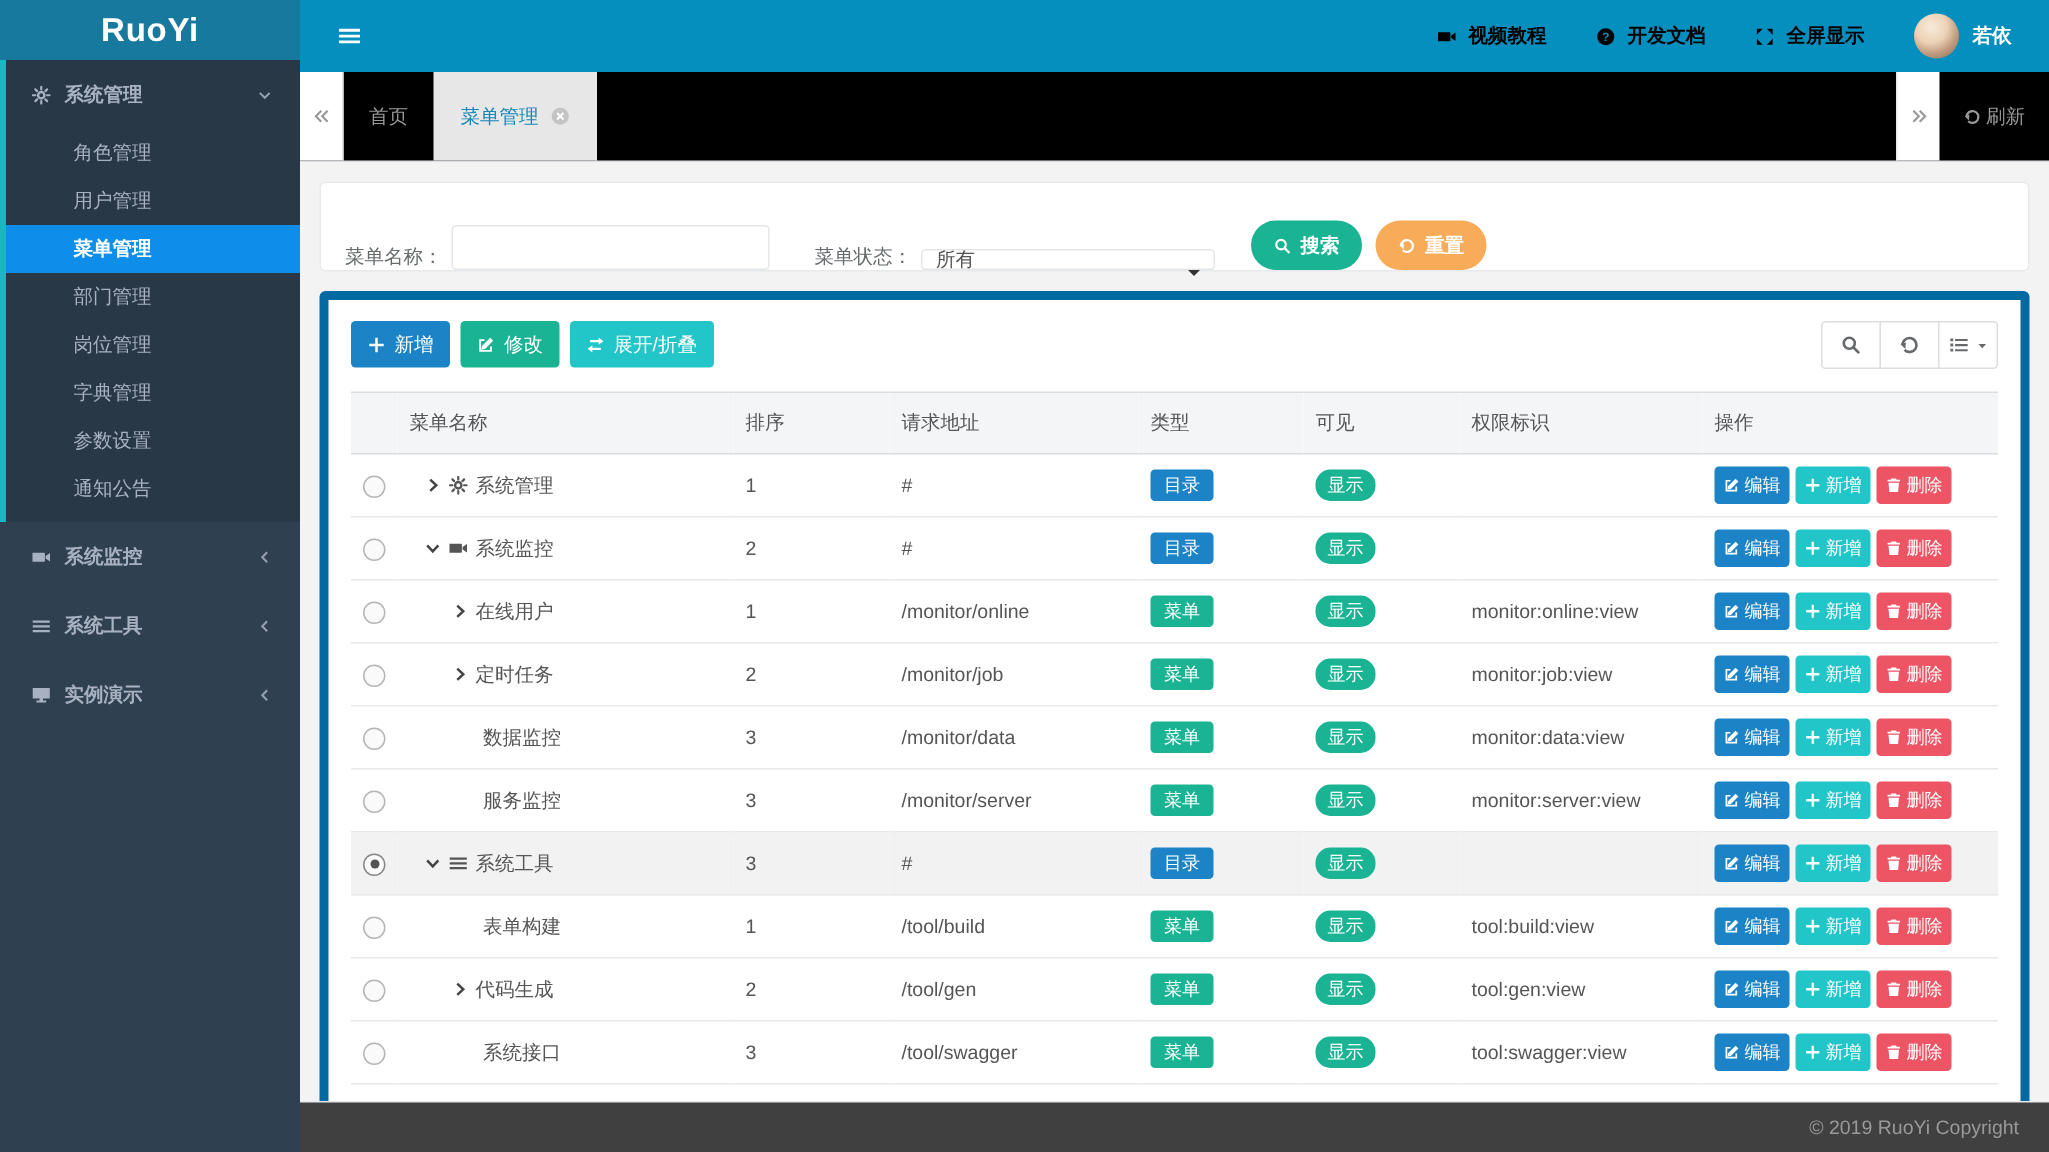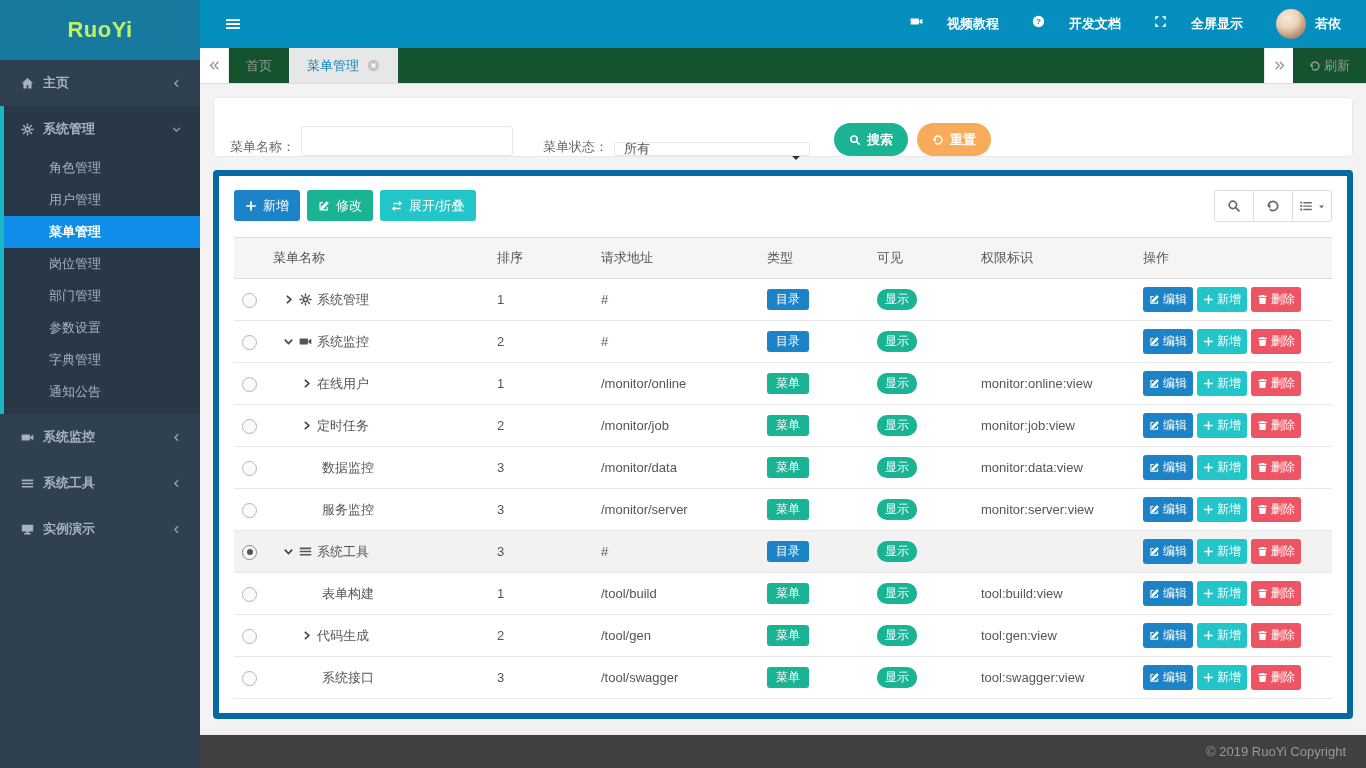--- a/index.html
+++ b/index.html
@@ -4,47 +4,47 @@
 <style>
   *{box-sizing:border-box;margin:0;padding:0}
   html,body{width:1366px;height:768px;overflow:hidden}
   body{font-family:"Liberation Sans","DejaVu Sans",sans-serif;font-size:13px;background:#f3f3f4;color:#676a6c}
   a{text-decoration:none;color:inherit;cursor:pointer}
   .icon{vertical-align:middle;flex-shrink:0}
   .app{display:flex;width:1366px;height:768px}
 
   
   .sidebar{width:200px;background:var(--sidebar);flex-shrink:0;display:flex;flex-direction:column}
-  .logo{height:60px;background:var(--logo);color:#bef264;font-size:22px;font-weight:bold;display:flex;align-items:center;justify-content:center;letter-spacing:.5px}
+  .logo{height:40px;background:var(--logo);color:#ffffff;font-size:22px;font-weight:bold;display:flex;align-items:center;justify-content:center;letter-spacing:.5px}
   .user-panel{display:flex;align-items:center;gap:13px;padding:15px 14px 14px}
   .avatar{width:47px;height:47px;border-radius:50%;flex-shrink:0;background:radial-gradient(circle at 38% 30%,#f7ead9 0%,#ecd2b6 38%,#c49e82 62%,#7e6354 100%);box-shadow:inset 0 0 0 1px rgba(255,255,255,.25)}
   .user-name{color:#fff;font-weight:bold;margin-bottom:8px}
   .user-status{display:flex;align-items:center;gap:5px;color:#fff;font-size:12px}
   .dot{width:9px;height:9px;border-radius:50%;background:#1e88e5;display:inline-block}
   .logout-link{display:flex;align-items:center;gap:4px;margin-left:9px;color:#fff}
   .logout-link .icon{color:#f05050}
   .side-nav{flex:1}
   .nav-item{display:flex;align-items:center;gap:9px;height:46px;padding:0 18px 0 21px;color:#a7b1c2;font-weight:bold}
   .nav-caret{margin-left:auto;opacity:.85}
   .nav-group.expanded{background:var(--sidebar-sub);border-left:4px solid var(--strip)}
   .nav-group.expanded>.nav-item{padding-left:17px}
   .submenu{padding-bottom:6px}
   .submenu-item{display:flex;align-items:center;height:32px;padding:0 18px 0 45px;color:#a7b1c2}
   .submenu-item.active{background:var(--active-menu);color:#fff;font-weight:bold}
 
   
   .main{flex:1;display:flex;flex-direction:column;min-width:0}
   .topbar{height:48px;background:var(--header);display:flex;align-items:center;padding:0 25px;color:#fff;flex-shrink:0}
   .top-links{margin-left:auto;display:flex;align-items:center;gap:33px;font-weight:bold}
-  .top-link{display:flex;align-items:flex-start;gap:24px;color:#ffffff}
+  .top-link{display:flex;align-items:center;gap:8px;color:#000000}
   .top-user{display:flex;align-items:center;gap:9px;color:#fff}
   .avatar-sm{width:30px;height:30px;border-radius:50%;display:inline-block;background:radial-gradient(circle at 38% 30%,#f7ead9 0%,#ecd2b6 38%,#c49e82 62%,#7e6354 100%)}
 
   
-  .tabbar{height:36px;background:#14532d;border-bottom:1px solid #d9dde1;display:flex;align-items:stretch;flex-shrink:0}
+  .tabbar{height:60px;background:#000000;border-bottom:1px solid #d9dde1;display:flex;align-items:stretch;flex-shrink:0}
   .tab-nav{width:29px;display:flex;align-items:center;justify-content:center;color:#999;border-right:1px solid #e7eaec;background:#fff}
   .tab-nav.right{border-left:1px solid #e7eaec;border-right:none;margin-left:auto}
   .tabs{display:flex}
   .tab{display:flex;align-items:center;gap:8px;padding:0 17px;border-right:1px solid #e7eaec;color:#999}
   .tab.active{background:#e7e7e7;color:#1588b9}
   .tab-close{display:flex}
   .tab-refresh{display:flex;align-items:center;gap:3px;padding:0 16px;color:#999}
 
   
   .content{flex:1;padding:13px;overflow:hidden}
@@ -87,31 +87,20 @@
 
   footer{height:34px;background:#404040;border-top:1px solid #e7eaec;display:flex;align-items:center;justify-content:flex-end;padding:0 20px;color:#999;flex-shrink:0}
 </style>
 </head>
 <body>
 
 <div class="app">
   <aside class="sidebar">
     <div class="logo">RuoYi</div>
     <nav class="side-nav" id="side-nav">
-        <div class="nav-group">
-          <a class="nav-item">
-            <svg class="icon " width="13" height="13" viewBox="0 0 16 16" fill="currentColor">
-              <path d="M8 1.3 1 7.6h2V14h4V9.8h2V14h4V7.6h2z"></path>
-            </svg>
-            <span>主页</span>
-            <svg class="icon nav-caret" width="11" height="11" viewBox="0 0 16 16" fill="currentColor">
-              <polyline points="10.3 3.2 5.6 8 10.3 12.8" fill="none" stroke="currentColor" stroke-width="2"></polyline>
-            </svg>
-          </a>
-        </div>
         <div class="nav-group expanded">
           <a class="nav-item">
             <svg class="icon " width="13" height="13" viewBox="0 0 16 16" fill="currentColor">
               <circle cx="8" cy="8" r="2.6" fill="none" stroke="currentColor" stroke-width="2"></circle>
               <path fill="none" stroke="currentColor" stroke-width="1.8" stroke-linecap="round" d="M8 1.2v2M8 12.8v2M1.2 8h2M12.8 8h2M3.2 3.2l1.4 1.4M11.4 11.4l1.4 1.4M12.8 3.2l-1.4 1.4M4.6 11.4l-1.4 1.4"></path>
             </svg>
             <span>系统管理</span>
             <svg class="icon nav-caret" width="11" height="11" viewBox="0 0 16 16" fill="currentColor">
               <polyline points="3.2 5.7 8 10.4 12.8 5.7" fill="none" stroke="currentColor" stroke-width="2"></polyline>
             </svg>
@@ -120,30 +109,30 @@
             <a class="submenu-item">
               <span>角色管理</span>
             </a>
             <a class="submenu-item">
               <span>用户管理</span>
             </a>
             <a class="submenu-item active">
               <span>菜单管理</span>
             </a>
             <a class="submenu-item">
+              <span>部门管理</span>
+            </a>
+            <a class="submenu-item">
               <span>岗位管理</span>
             </a>
             <a class="submenu-item">
-              <span>部门管理</span>
+              <span>字典管理</span>
             </a>
             <a class="submenu-item">
               <span>参数设置</span>
-            </a>
-            <a class="submenu-item">
-              <span>字典管理</span>
             </a>
             <a class="submenu-item">
               <span>通知公告</span>
             </a>
           </div>
         </div>
         <div class="nav-group">
           <a class="nav-item">
             <svg class="icon " width="13" height="13" viewBox="0 0 16 16" fill="currentColor">
               <path d="M.8 4.3h9.3c.5 0 .9.4.9.9v5.6c0 .5-.4.9-.9.9H.8zM11.6 6.9l3.6-2.3v6.8l-3.6-2.3z"></path>

